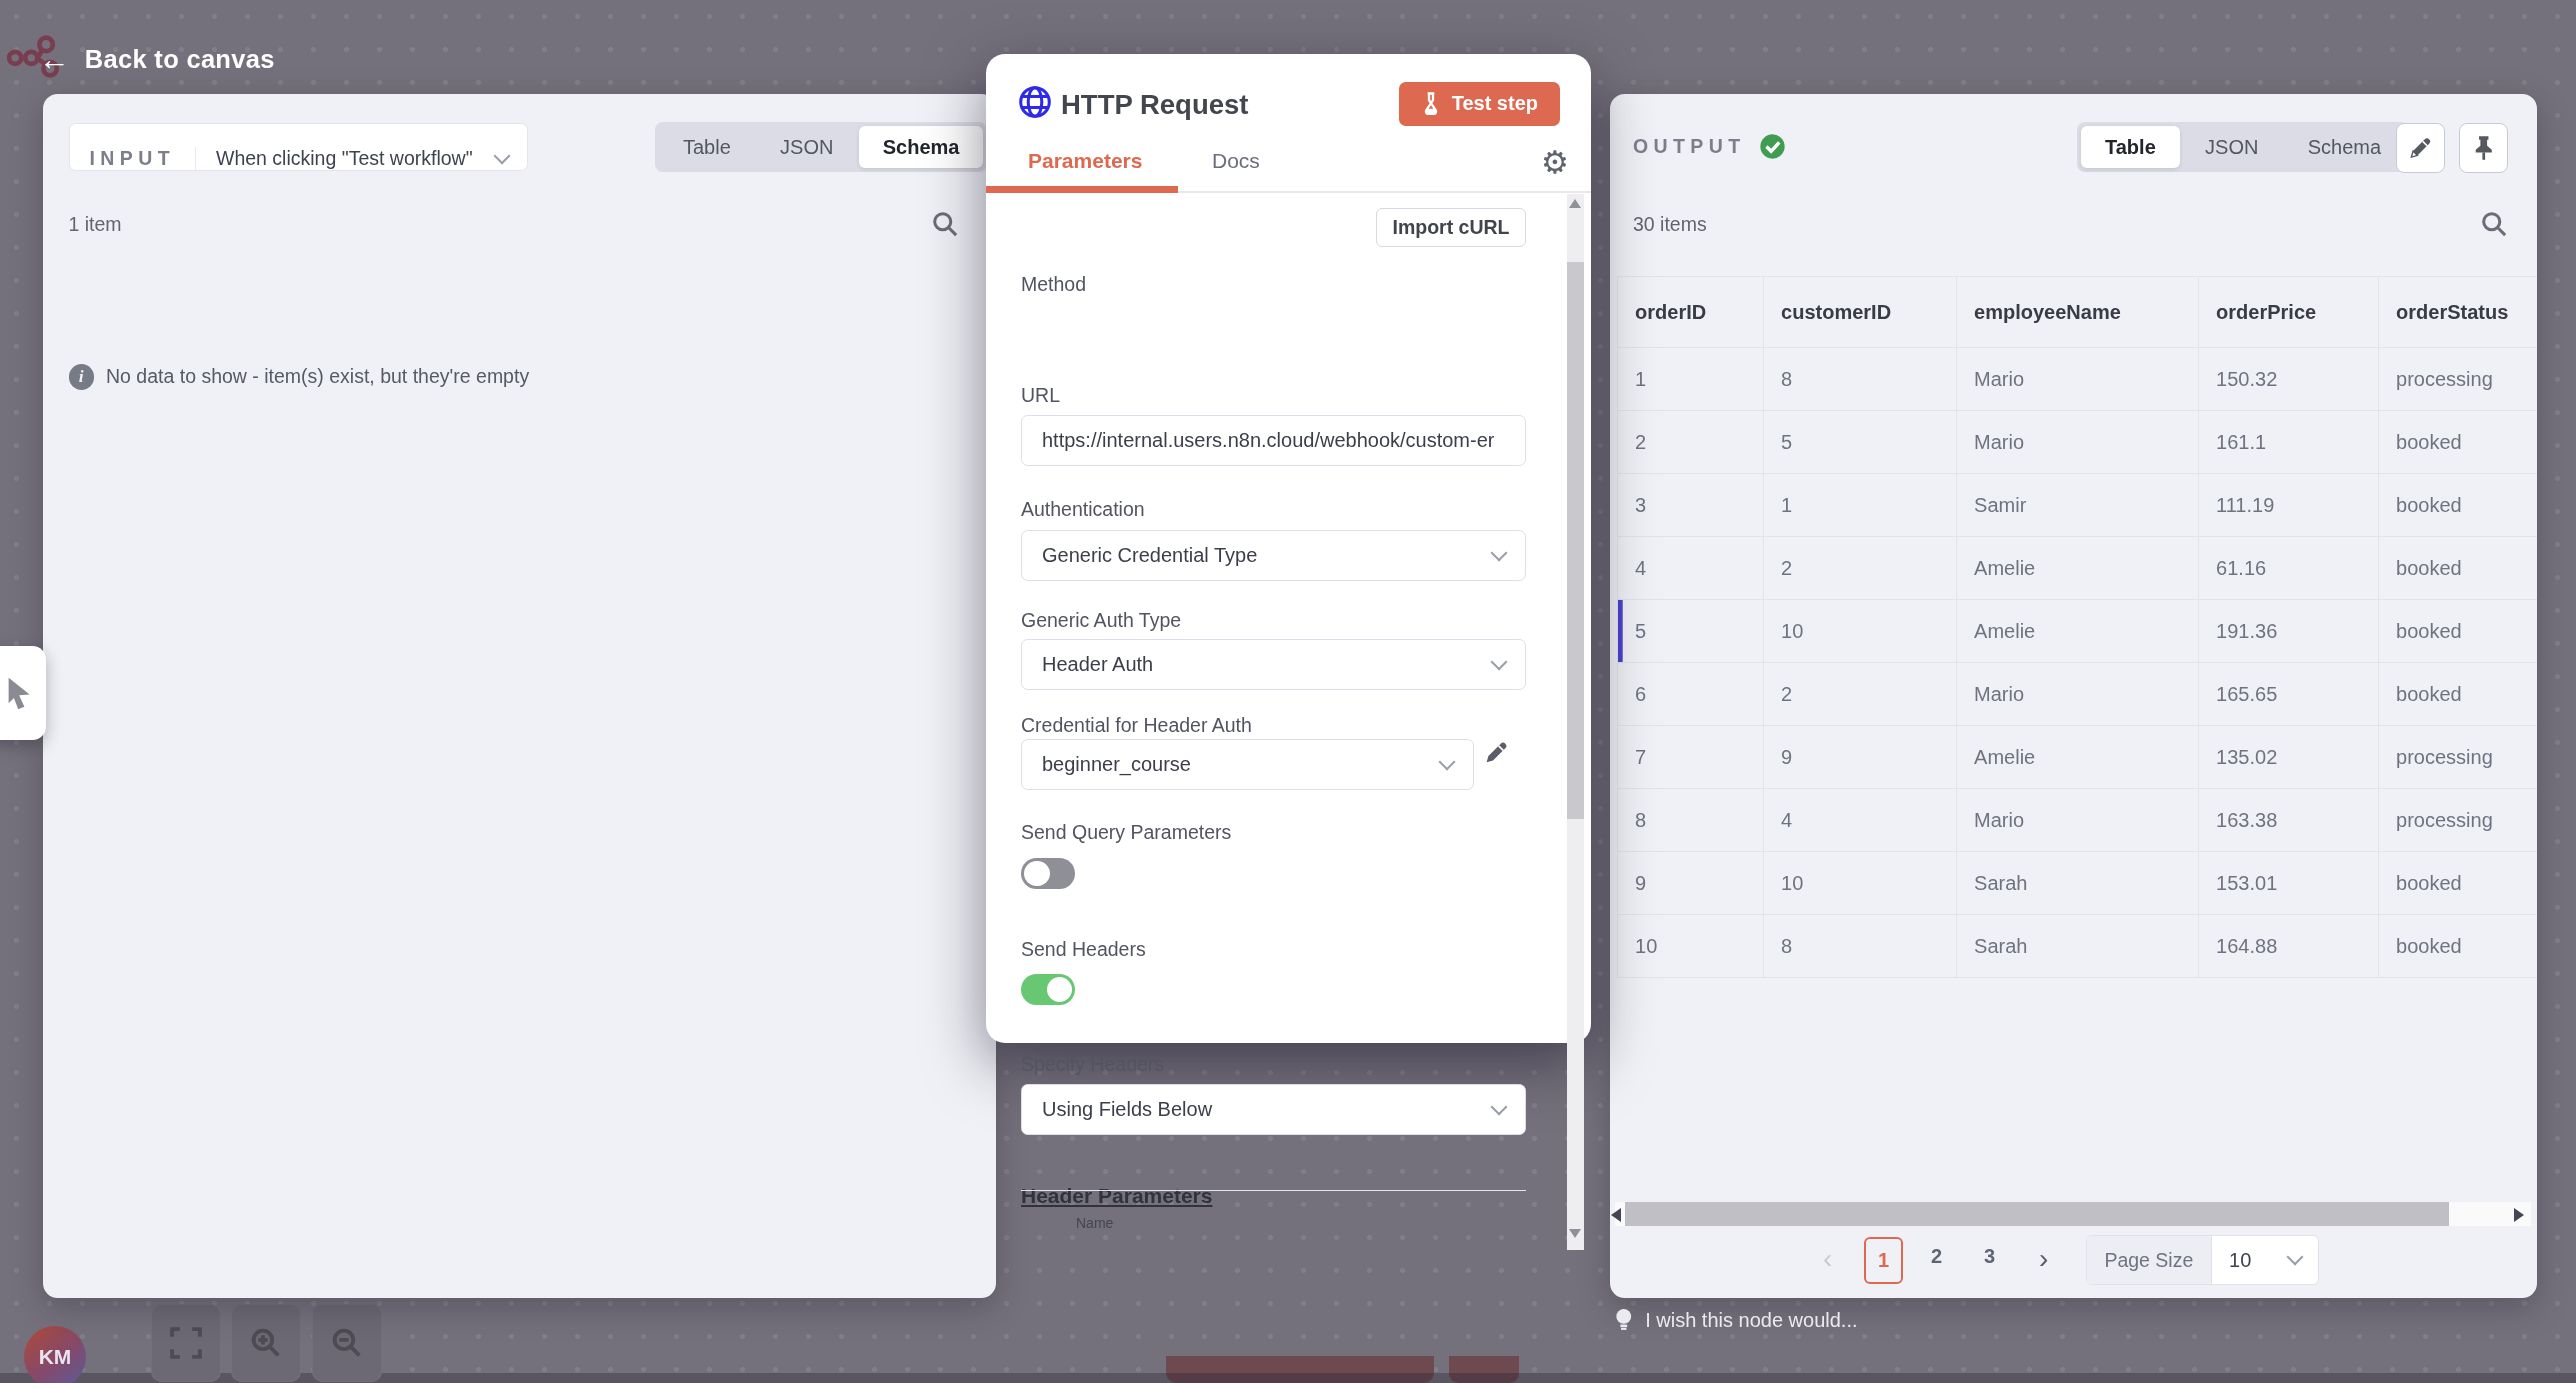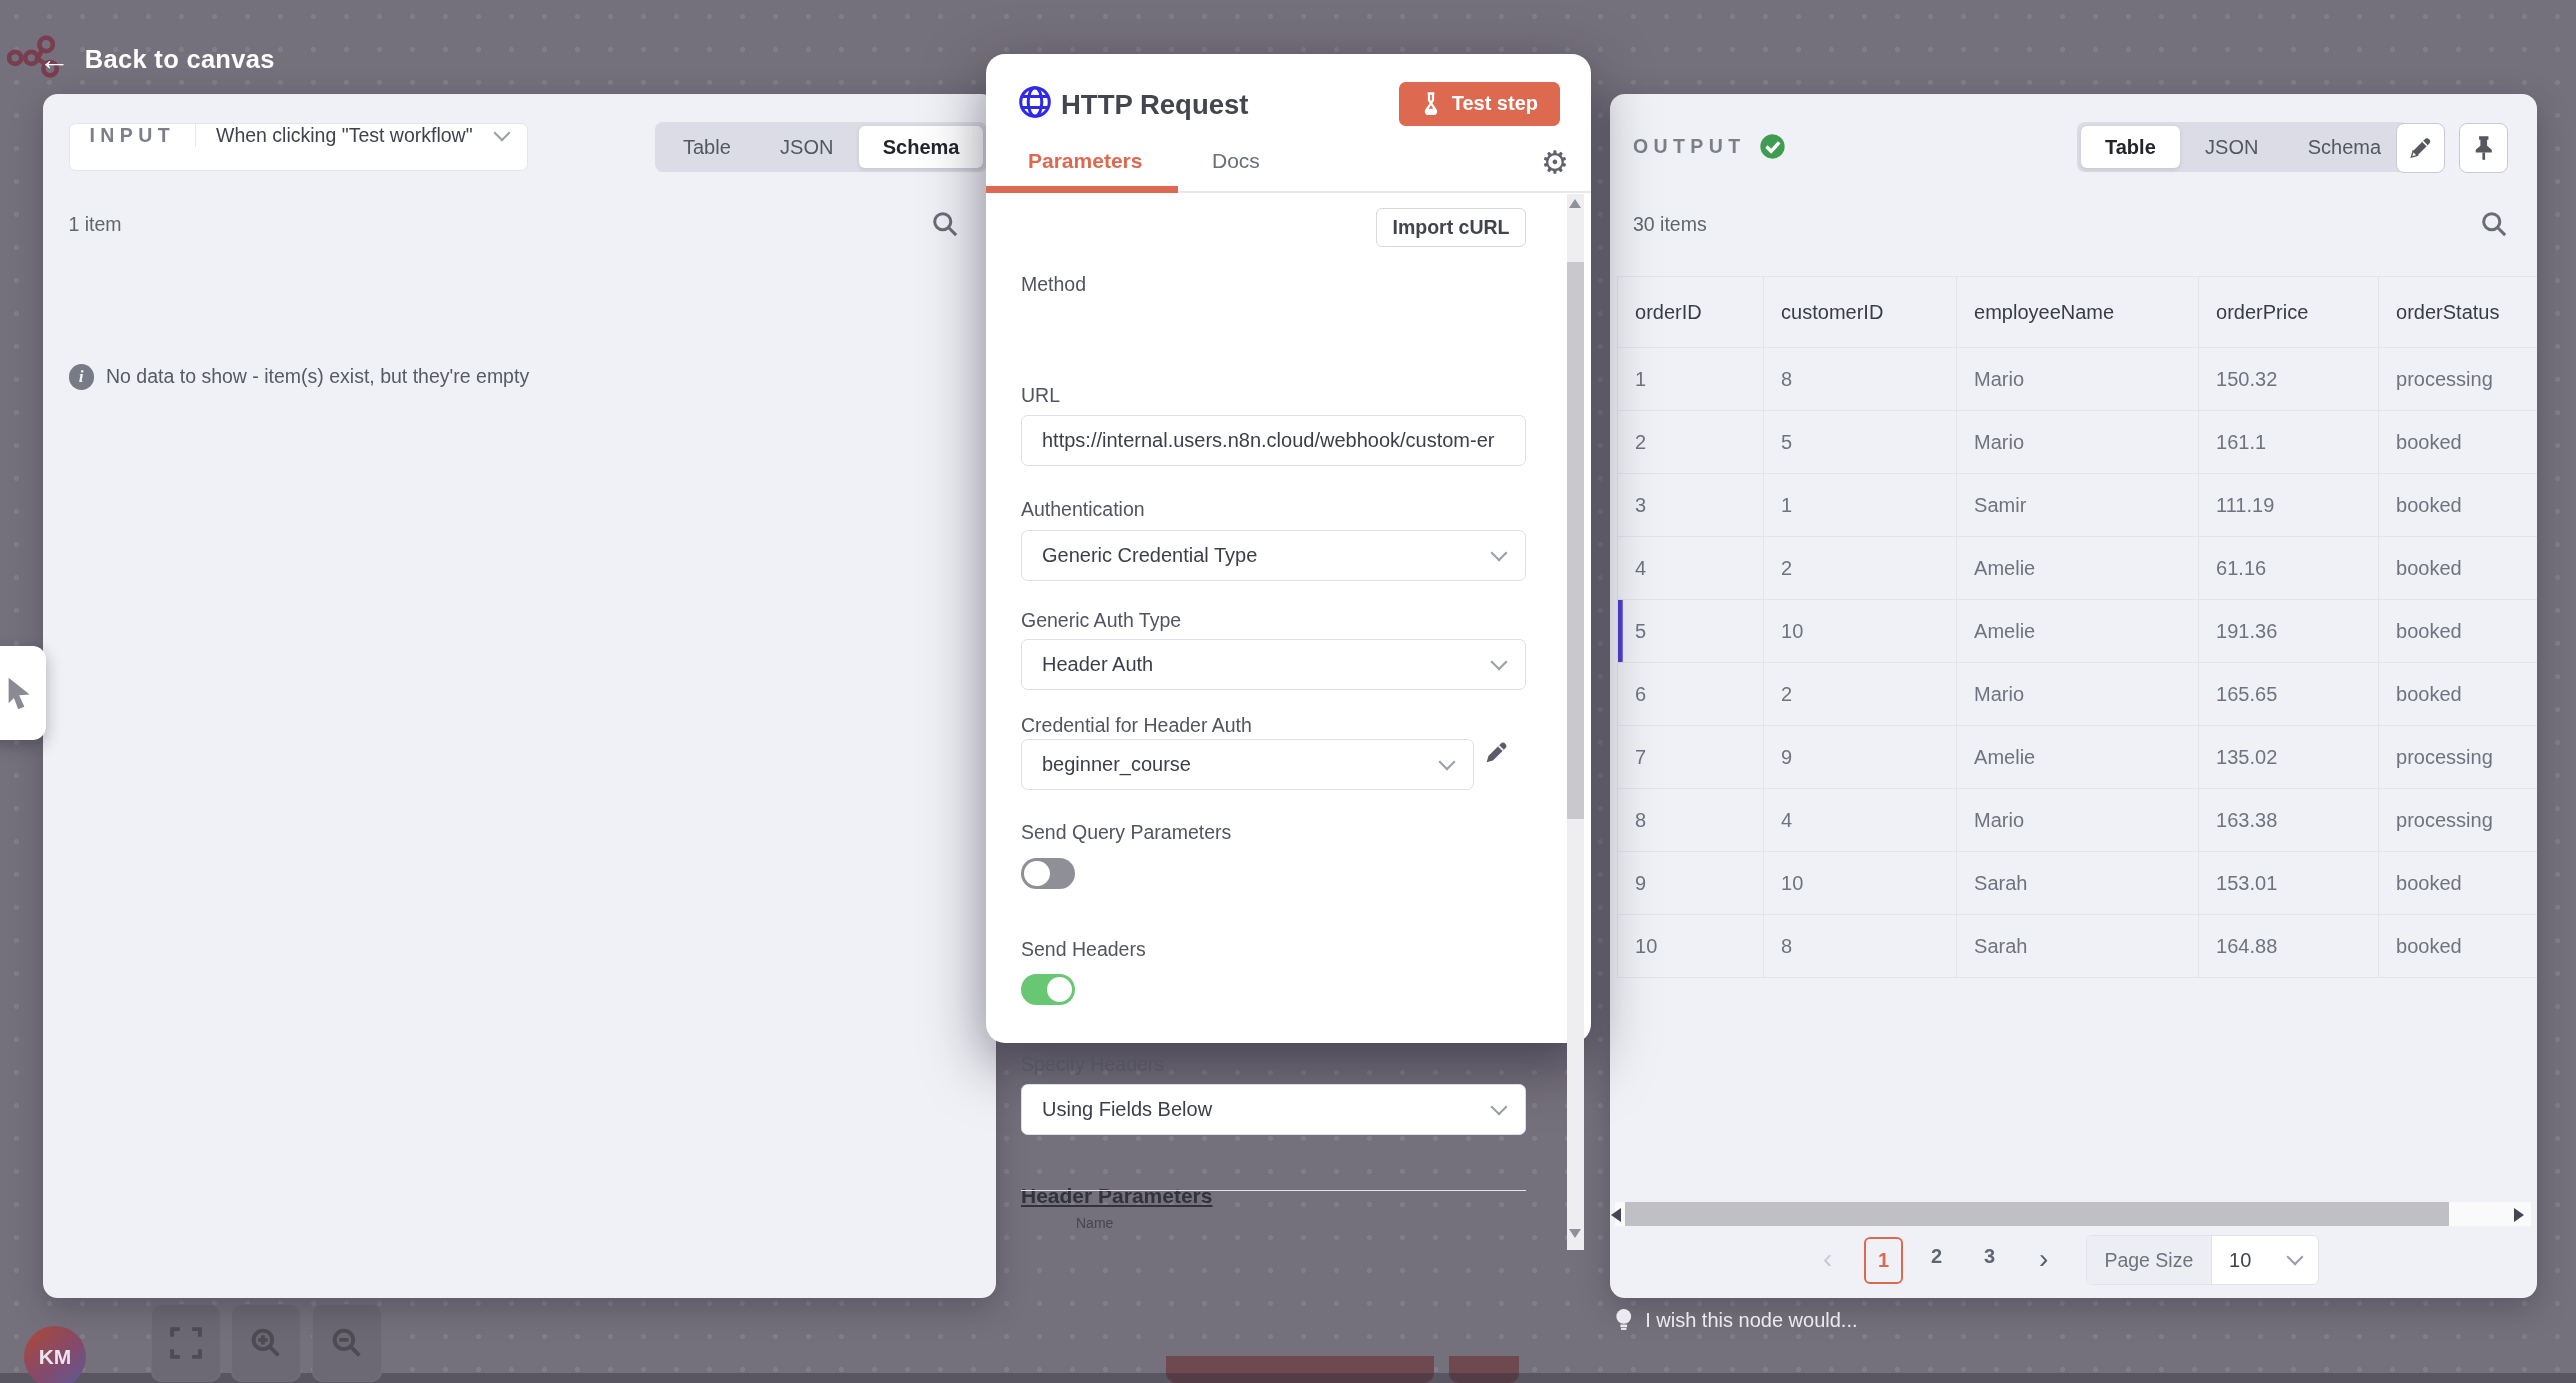--- a/index.html
+++ b/index.html
@@ -29,21 +29,21 @@
   
   .cursor-tab{left:-13.4px;top:646px;width:59px;height:94px;background:#ffffff;border-radius:13.4px;
     box-shadow:0 5.4px 16px rgba(20,18,30,0.30);z-index:45;display:flex;align-items:center;justify-content:flex-end;padding-right:9.4px;box-sizing:border-box;}
   
   .panel{background:#f0f1f6;border-radius:14.8px;box-shadow:0 9.4px 32px rgba(25,22,40,0.28);z-index:10;}
   .input-panel{left:43px;top:94px;width:953px;height:1204px;}
   .output-panel{left:1610px;top:94px;width:927px;height:1204px;}
   .panel-tag{font-size:19.5px;font-weight:600;letter-spacing:5.4px;color:#7c7f8a;}
   .items-count{font-size:19.5px;color:#61656f;}
   
-  .src-group{left:25.5px;top:29px;height:48px;display:flex;align-items:flex-start;background:#ffffff;border:1.3px solid #e4e5ec;border-radius:6.7px;box-sizing:border-box;overflow:hidden;}
+  .src-group{left:25.5px;top:29px;height:48px;display:flex;align-items:flex-end;background:#ffffff;border:1.3px solid #e4e5ec;border-radius:6.7px;box-sizing:border-box;overflow:hidden;}
   .src-label{display:flex;align-items:center;padding:0 20px;border-right:1.3px solid #e8e8ee;}
   .src-select{display:flex;align-items:center;gap:23px;padding:0 19px 0 20px;cursor:pointer;}
   .src-select-text{font-size:19.5px;color:#3f434e;}
   
   .pill{position:absolute;height:50px;background:#dcdce6;border-radius:8px;display:flex;align-items:center;padding:0 4px;box-sizing:border-box;gap:1.3px;}
   .pill-tab{height:42px;display:flex;align-items:center;padding:0 24px;border-radius:6px;font-size:20px;color:#535762;cursor:pointer;}
   .pill-tab.active{background:#ffffff;color:#23252d;font-weight:600;box-shadow:0 1.3px 4px rgba(20,20,30,0.10);}
   .icon-btn{position:absolute;top:29px;width:49px;height:50px;background:#ffffff;border:1.3px solid #c9cbd4;border-radius:8px;display:flex;align-items:center;justify-content:center;box-sizing:border-box;cursor:pointer;}
   .search-glyph svg{stroke:#6a6d78;fill:none;stroke-width:4.5;}
   .info-row{left:25.5px;top:270px;display:flex;align-items:center;gap:12px;}
@@ -79,21 +79,21 @@
   .m-scroll-thumb{left:581px;top:208px;width:17.4px;height:557px;background:#c8c8cd;}
   .tri-up{width:0;height:0;border-left:6.7px solid transparent;border-right:6.7px solid transparent;border-bottom:9.4px solid #8f9199;}
   .tri-down{width:0;height:0;border-left:6.7px solid transparent;border-right:6.7px solid transparent;border-top:9.4px solid #8f9199;}
   
   .otable{left:6.7px;top:182px;width:920px;border-top:1.3px solid #e2e4ea;border-left:1.3px solid #e2e4ea;box-sizing:border-box;}
   .trow,.thead{display:grid;grid-template-columns:146px 193px 242px 180px 1fr;border-bottom:1.3px solid #e2e4ea;}
   .thead{height:70px;}
   .trow{height:62px;}
   .tcell,.hcell{display:flex;align-items:center;padding:0 17.4px;border-right:1.3px solid #e2e4ea;overflow:hidden;white-space:nowrap;}
   .tcell:last-child,.hcell:last-child{border-right:none;}
-  .hcell{font-size:20px;font-weight:400;color:#393c46;}
+  .hcell{font-size:20px;font-weight:700;color:#393c46;}
   .tcell{font-size:20px;color:#6f7380;}
   .trow.hl{box-shadow:inset 4.7px 0 0 #4b41cf;}
   
   .h-scroll{left:5.4px;top:1108px;width:916px;height:24px;background:#fafafb;}
   .h-thumb{left:14.8px;top:1108px;width:824px;height:24px;background:#bfbfc5;}
   .h-arrow-l{left:1.3px;top:1114px;width:0;height:0;border-top:7.4px solid transparent;border-bottom:7.4px solid transparent;border-right:10px solid #434650;}
   .h-arrow-r{left:904px;top:1114px;width:0;height:0;border-top:7.4px solid transparent;border-bottom:7.4px solid transparent;border-left:10px solid #434650;}
   
   .pg-chev{font-size:28px;line-height:1;}
   .pg-prev{left:213px;top:1151px;color:#c9cad1;}

